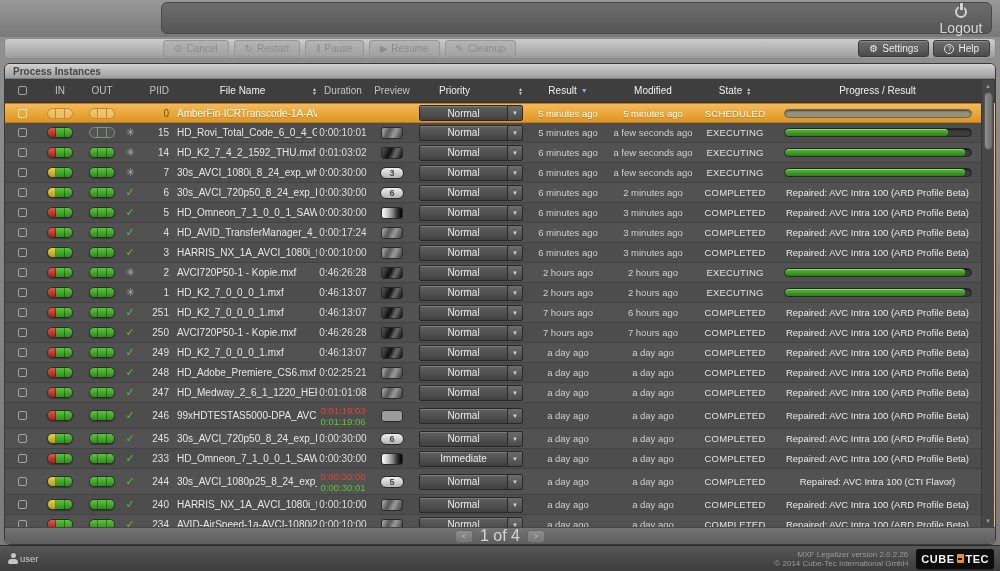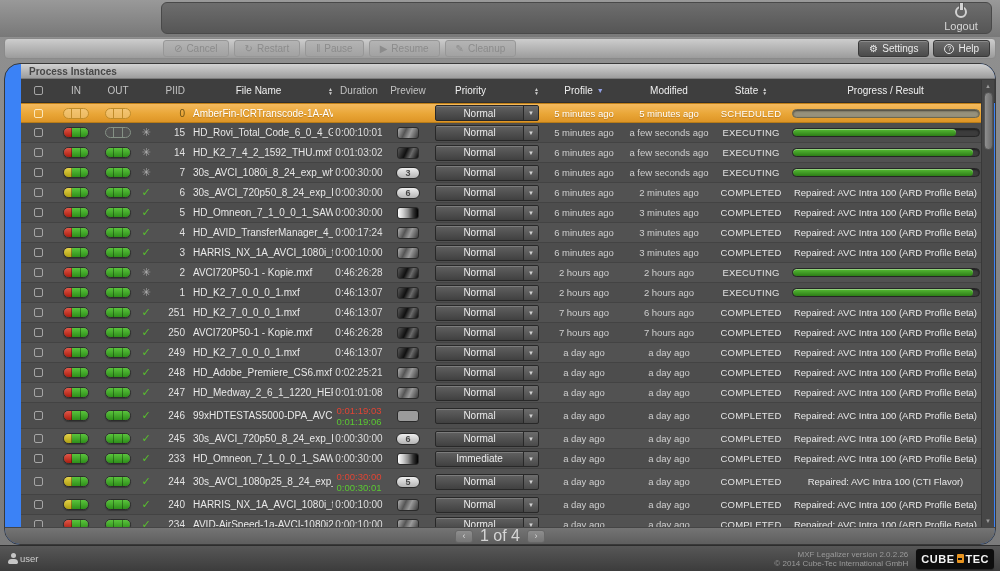--- a/index.html
+++ b/index.html
@@ -10,21 +10,21 @@
     background:linear-gradient(#919191,#7a7a7a);
     -webkit-font-smoothing:antialiased;
   }
 
   
   .topstrip { position:absolute; top:0; left:0; width:1000px; height:37px;
     background:linear-gradient(#999,#787878); }
   .top-panel { position:absolute; top:2px; left:161px; width:831px; height:32px;
     background:linear-gradient(#6d6d6d,#565656); border:1px solid #494949; border-radius:6px; }
   .logout-btn { position:absolute; top:3px; right:8px; width:44px; display:flex;
-    flex-direction:column; align-items:center; gap:2px; color:#d6d6d6; font-size:11px; cursor:pointer; }
+    flex-direction:column; align-items:center; gap:2px; color:#d6d6d6; font-size:14px; cursor:pointer; }
   .picon { width:12px; height:12px; border:2px solid #d2d2d2; border-radius:50%; position:relative; }
   .picon::before { content:''; position:absolute; top:-5px; left:2px; width:3px; height:7px;
     background:#d2d2d2; border-left:1px solid #585858; border-right:1px solid #585858; }
 
   .logo-btn { position:absolute; top:2px; left:8px; width:149px; height:32px; border-radius:5px;
     background:linear-gradient(#f8c766,#ea9d2c 65%,#df9122); border:1px solid #a8751f;
     box-shadow:inset 0 1px 0 rgba(255,255,255,.55), 0 1px 2px rgba(0,0,0,.35); }
   .logo-mxf { position:absolute; left:28px; top:1px; font-weight:bold; font-style:italic;
     font-size:22px; letter-spacing:-2px; color:#8f8f8f;
     text-shadow:0 1px 0 #e6e6e6, 0 -1px 0 #5c5c5c; }
@@ -48,21 +48,21 @@
     border-top:5px solid #e6e6e6; position:relative; display:inline-block; }
   .funnel::after { content:''; position:absolute; left:-1px; top:-2px; width:2px; height:6px; background:#e6e6e6; }
   .disabled-group { position:absolute; left:158px; top:1px; display:flex; gap:5px; }
   .right-btns { position:absolute; right:5px; top:1px; display:flex; gap:4px; }
   .qicon { width:10px; height:10px; border:1px solid #e2e2e2; border-radius:50%;
     display:inline-flex; align-items:center; justify-content:center; font-size:7px; color:#e2e2e2; }
   .ic { font-size:10px; line-height:1; }
 
   
   .panel { position:absolute; top:63px; left:4px; width:992px; height:482px;
-    background:#3b82f6; border:1px solid #393939; border-radius:16px; overflow:hidden;padding-left:16px; }
+    background:#fdba74; border:1px solid #393939; border-radius:6px; overflow:hidden; }
   .panel-title { height:15px; background:linear-gradient(#d2d2d2,#9d9d9d); border-bottom:1px solid #7c7c7c;
     font-size:10px; font-weight:bold; color:#474747; display:flex; align-items:center; padding-left:8px; }
 
   .thead { display:flex; height:24px; background:#3e3e3e; border-bottom:1px solid #2f2f2f;
     padding-right:13px; align-items:center; }
   .hc { display:flex; align-items:center; justify-content:center; gap:4px; font-size:10px;
     font-weight:normal; color:#c3c3c3; overflow:hidden; }
   .hc.bright { color:#f0f0f0; }
   .sort { display:inline-flex; flex-direction:column; line-height:4px; font-size:5px; color:#cfcfcf; }
   .sort-active { font-size:7px; color:#93a1e8; }
@@ -245,21 +245,21 @@
     <div class="hc w-dur">Duration</div>
     <div class="hc w-pv">Preview</div>
     <div class="hc w-pr bright">
       <span style="margin-left:24px;">Priority</span>
       <span class="sort" style="margin-left:auto;margin-right:4px;">
           <i>▲</i>
           <i>▼</i>
         </span>
     </div>
     <div class="hc w-cr bright">
-      <span>Profile</span>
+      <span>Result</span>
       <span class="sort-active">▼</span>
     </div>
     <div class="hc w-md bright">Modified</div>
     <div class="hc w-st bright">
       <span>State</span>
       <span class="sort">
           <i>▲</i>
           <i>▼</i>
         </span>
     </div>

